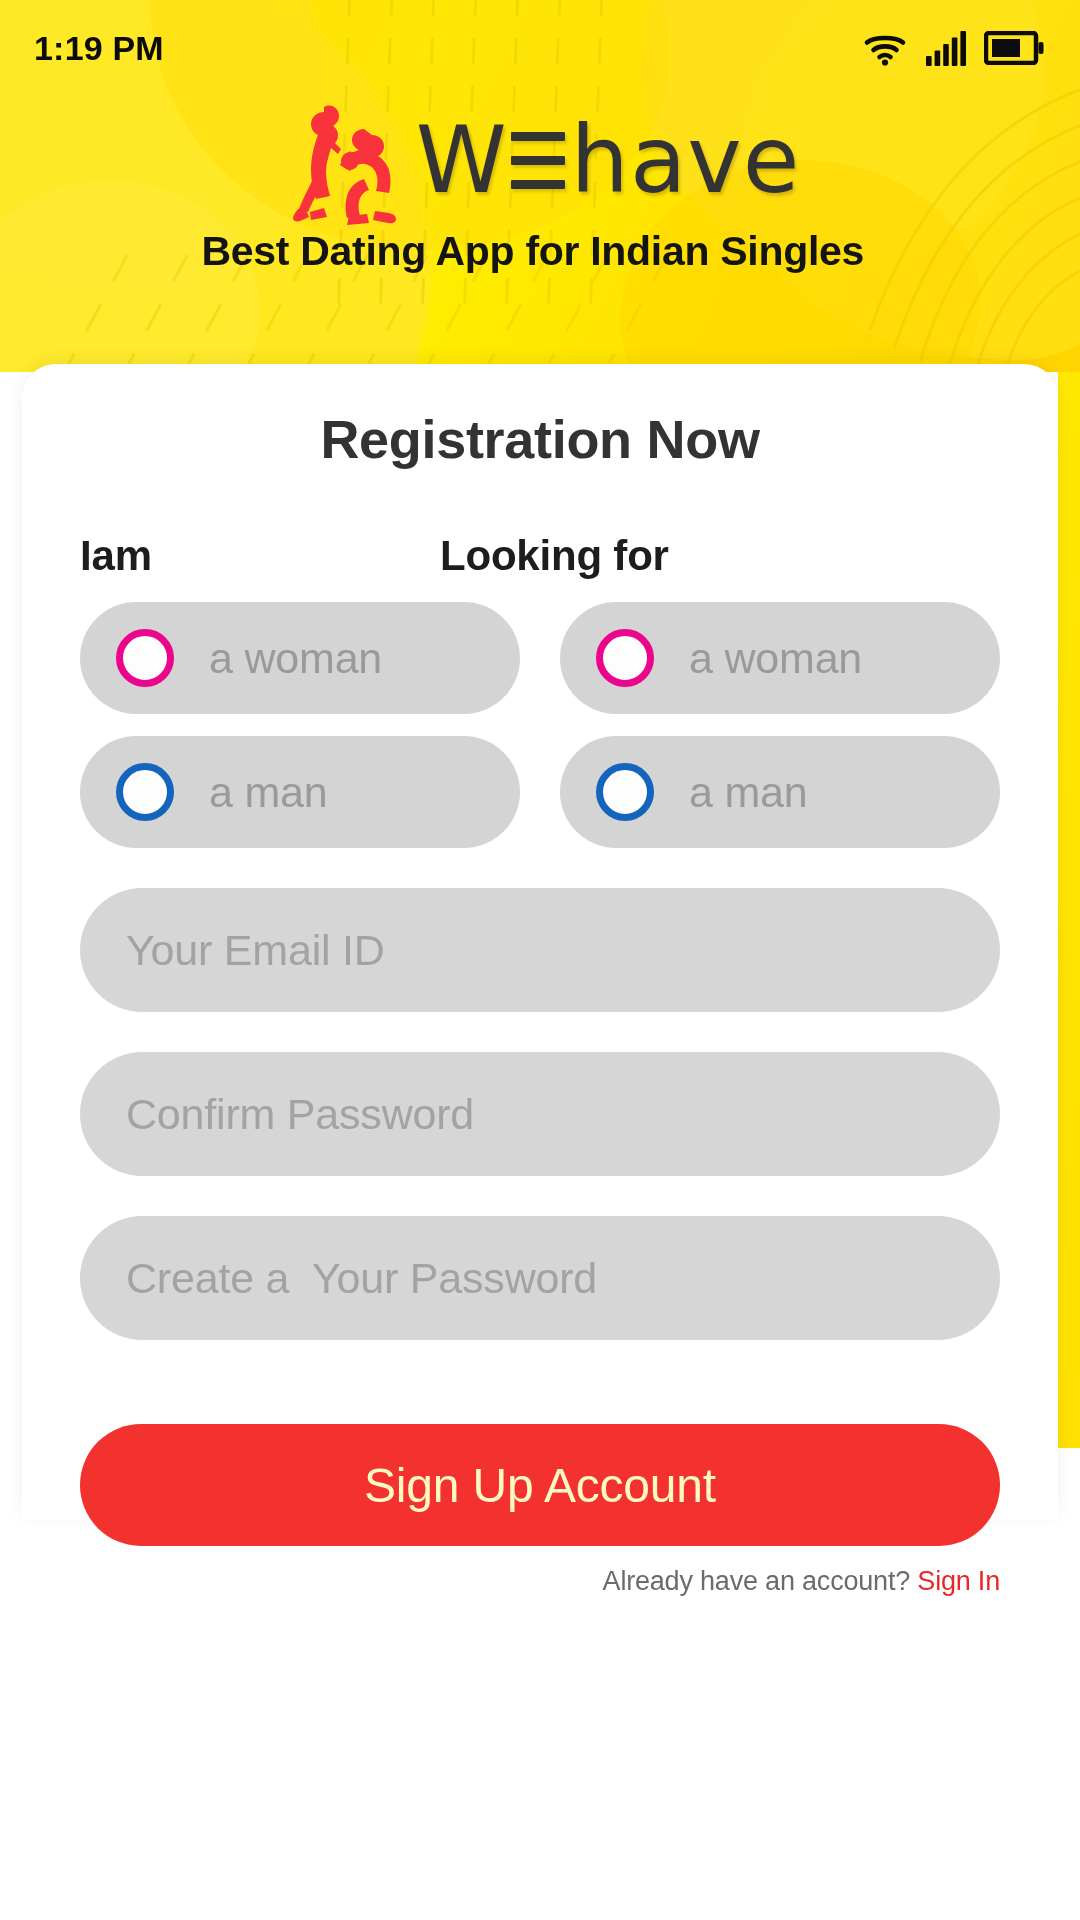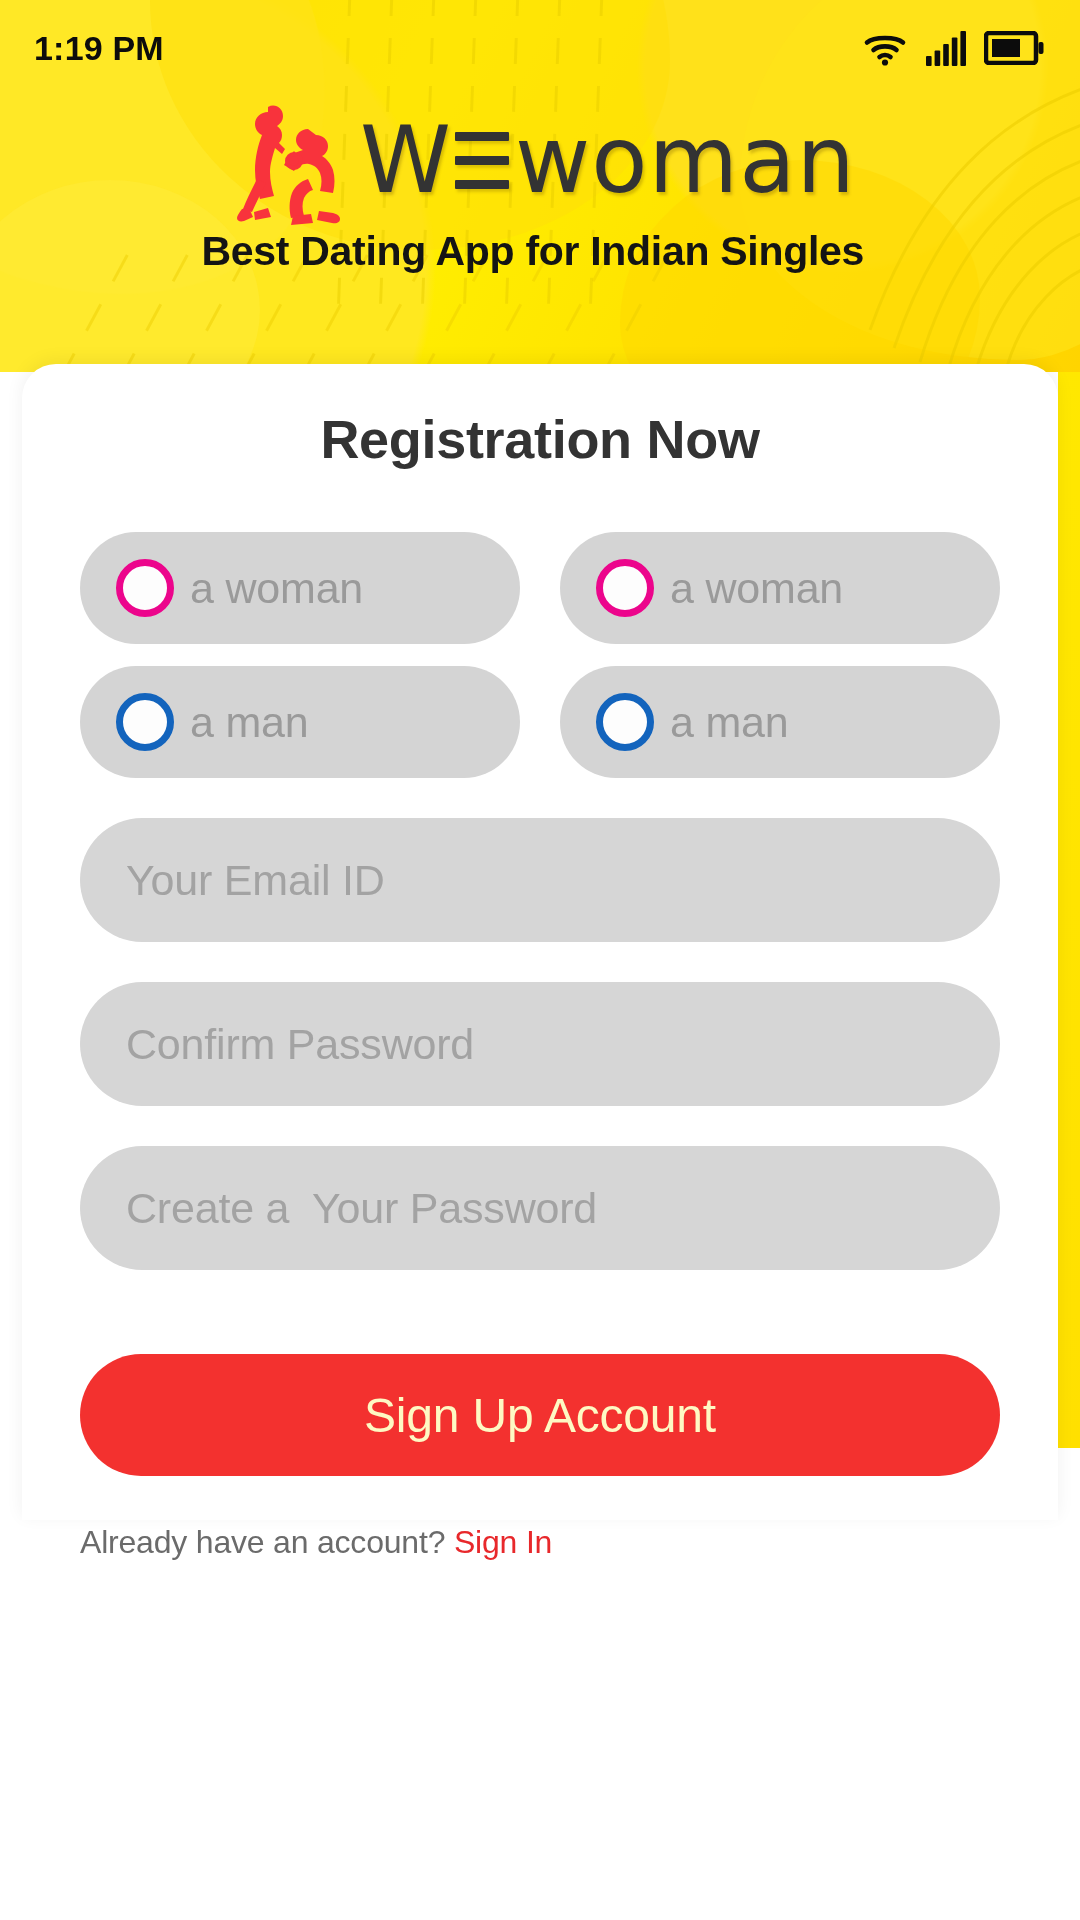--- a/index.html
+++ b/index.html
@@ -99,21 +99,21 @@
   .labels { display:flex; }
   .lbl {
     font-size:42px; color:#1d1d1d; font-weight:700; letter-spacing:-.2px;
   }
   .lbl.left  { width:360px; }
   .lbl.right { flex:1; }
 
   .pill-row { display:flex; gap:40px; margin-top:22px; }
   .pill {
     flex:1; height:112px; background:#d4d4d4; border-radius:56px;
-    display:flex; align-items:center; padding-left:36px; gap:16px;
+    display:flex; align-items:center; padding-left:36px; gap:35px;
     cursor:pointer;
     text-align:center;
   }
   .radio {
     width:58px; height:58px; border-radius:50%;
     background:#fdfdfd; flex:none;
   }
   .radio.pink { border:7px solid #ec058c; }
   .radio.blue { border:7px solid #1364bd; }
   .pill-text { font-size:43px; color:#9a9a9a; letter-spacing:-.2px; }
@@ -130,21 +130,21 @@
   .field input::placeholder { color:#a3a3a3; }
 
   .signup {
     margin-top:84px; height:122px; width:100%;
     background:#f3312f; border:0; border-radius:62px; cursor:pointer;
     color:#fef9c3; font-size:48px; font-weight:400;
     font-family:"Liberation Sans", sans-serif; letter-spacing:-.2px;
   }
 
   .signin-row {
-    margin-top:48px; text-align:left; font-size:32px;
+    margin-top:20px; text-align:right; font-size:27px;
     color:#6b6b6b; letter-spacing:-.2px;
   }
   .signin-link { color:#e8282b; cursor:pointer; }
 
   
   .sliver {
     position:absolute; right:0; top:348px; width:22px; height:1100px;
     background:linear-gradient(180deg,#ffe800,#ffe000);
   }
 </style>
@@ -252,32 +252,36 @@
           <path d="M70 50 l4 5 -8 0 z"></path>
         </g>
       </svg>
       <div class="logo-word">
         <span class="logo-w">W</span>
         <span class="logo-e">
             <i></i>
             <i></i>
             <i></i>
           </span>
-        <span>woman</span>
+        <span>have</span>
       </div>
     </div>
 
     <div class="tagline">Best Dating App for Indian Singles</div>
   </div>
 
   <div class="card">
     <div class="card-title">Registration Now</div>
 
     <div class="form">
 
+      <div class="labels">
+        <div class="lbl left">Iam</div>
+        <div class="lbl right">Looking for</div>
+      </div>
 
       <div class="pill-row">
         <div class="pill">
           <span class="radio pink"></span>
           <span class="pill-text">a woman</span>
         </div>
         <div class="pill">
           <span class="radio pink"></span>
           <span class="pill-text">a woman</span>
         </div>

